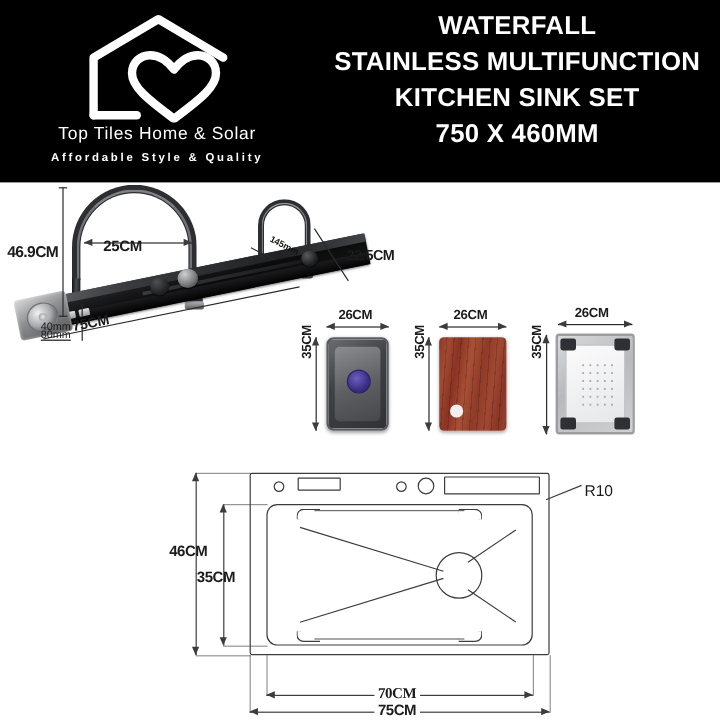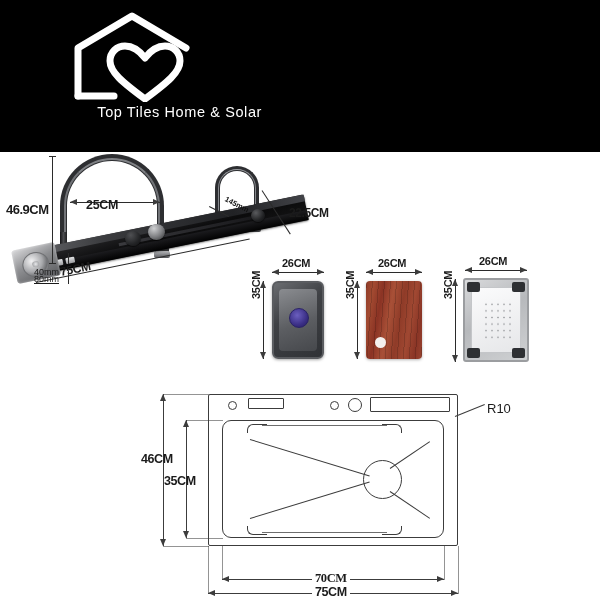--- a/index.html
+++ b/index.html
@@ -3,21 +3,21 @@
 <meta charset="utf-8">
 <style>
   html,body{margin:0;padding:0;}
   body{width:600px;height:600px;background:#ffffff;font-family:"Liberation Sans",sans-serif;overflow:hidden;}
   #page{position:relative;width:600px;height:600px;background:#fff;}
 
   
   .header{position:absolute;left:0;top:0;width:600px;height:152px;background:#000;}
   .logo-wrap{position:absolute;left:0;top:4px;width:262px;height:148px;}
   .logo-mark{position:absolute;left:52px;top:4px;width:160px;height:94px;}
-  .logo-name{position:absolute;left:0;top:100px;width:262px;text-align:right;color:#fff;
+  .logo-name{position:absolute;left:0;top:100px;width:262px;text-align:center;color:#fff;
     font-size:14.5px;letter-spacing:.6px;font-weight:400;}
   .logo-tag{position:absolute;left:0;top:122px;width:262px;text-align:center;color:#fff;
     font-size:9.5px;font-weight:bold;letter-spacing:2.3px;}
 
   .title{position:absolute;left:262px;top:6px;width:338px;text-align:center;color:#fff;
     font-weight:bold;font-size:21.5px;line-height:30px;letter-spacing:.2px;}
   .title div{white-space:nowrap;}
 
   
   .dimtxt{position:absolute;font-weight:bold;color:#1b1b1b;white-space:nowrap;
@@ -161,22 +161,29 @@
       <div class="logo-mark">
         <svg viewBox="0 0 160 94" width="160" height="94" aria-hidden="true">
           <path d="M26 88 V40 L80 8 L134 40" fill="none" stroke="#ffffff" stroke-width="7" stroke-linecap="round" stroke-linejoin="round"></path>
           <path d="M26 88 H62" fill="none" stroke="#ffffff" stroke-width="7" stroke-linecap="round"></path>
           <path d="M93 91 C70 74 58 64 58 53 C58 44 65 38 73 38
                    C80 38 87 42 93 50 C99 42 106 38 113 38
                    C121 38 128 44 128 53 C128 64 116 74 93 91 Z" fill="none" stroke="#ffffff" stroke-width="7" stroke-linejoin="round"></path>
         </svg>
       </div>
       <div class="logo-name">Top Tiles Home &amp; Solar</div>
-    </div>
-
+      <div class="logo-tag">Affordable Style &amp; Quality</div>
+    </div>
+
+    <div class="title">
+      <div>WATERFALL</div>
+      <div>STAINLESS MULTIFUNCTION</div>
+      <div>KITCHEN SINK SET</div>
+      <div>750 X 460MM</div>
+    </div>
   </div>
 
   <div class="faucet">
 
     <div class="arch"></div>
     <div class="arch-hl"></div>
     <div class="arch-leg-l"></div>
     <div class="arch-foot"></div>
     <div class="nozzle"></div>
     <div class="nozzle-tip"></div>

